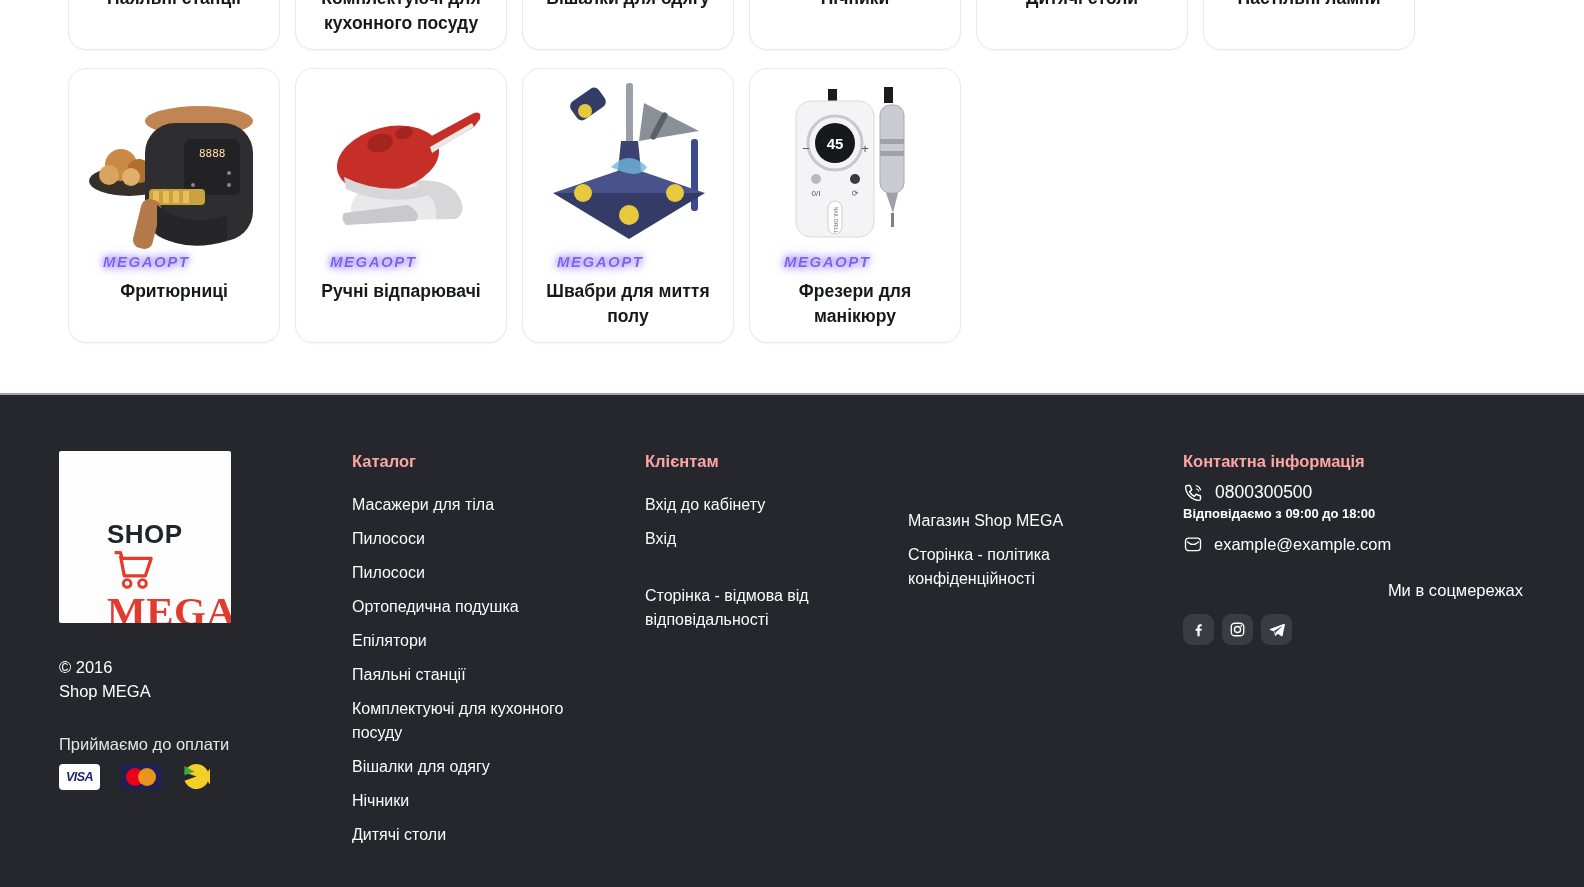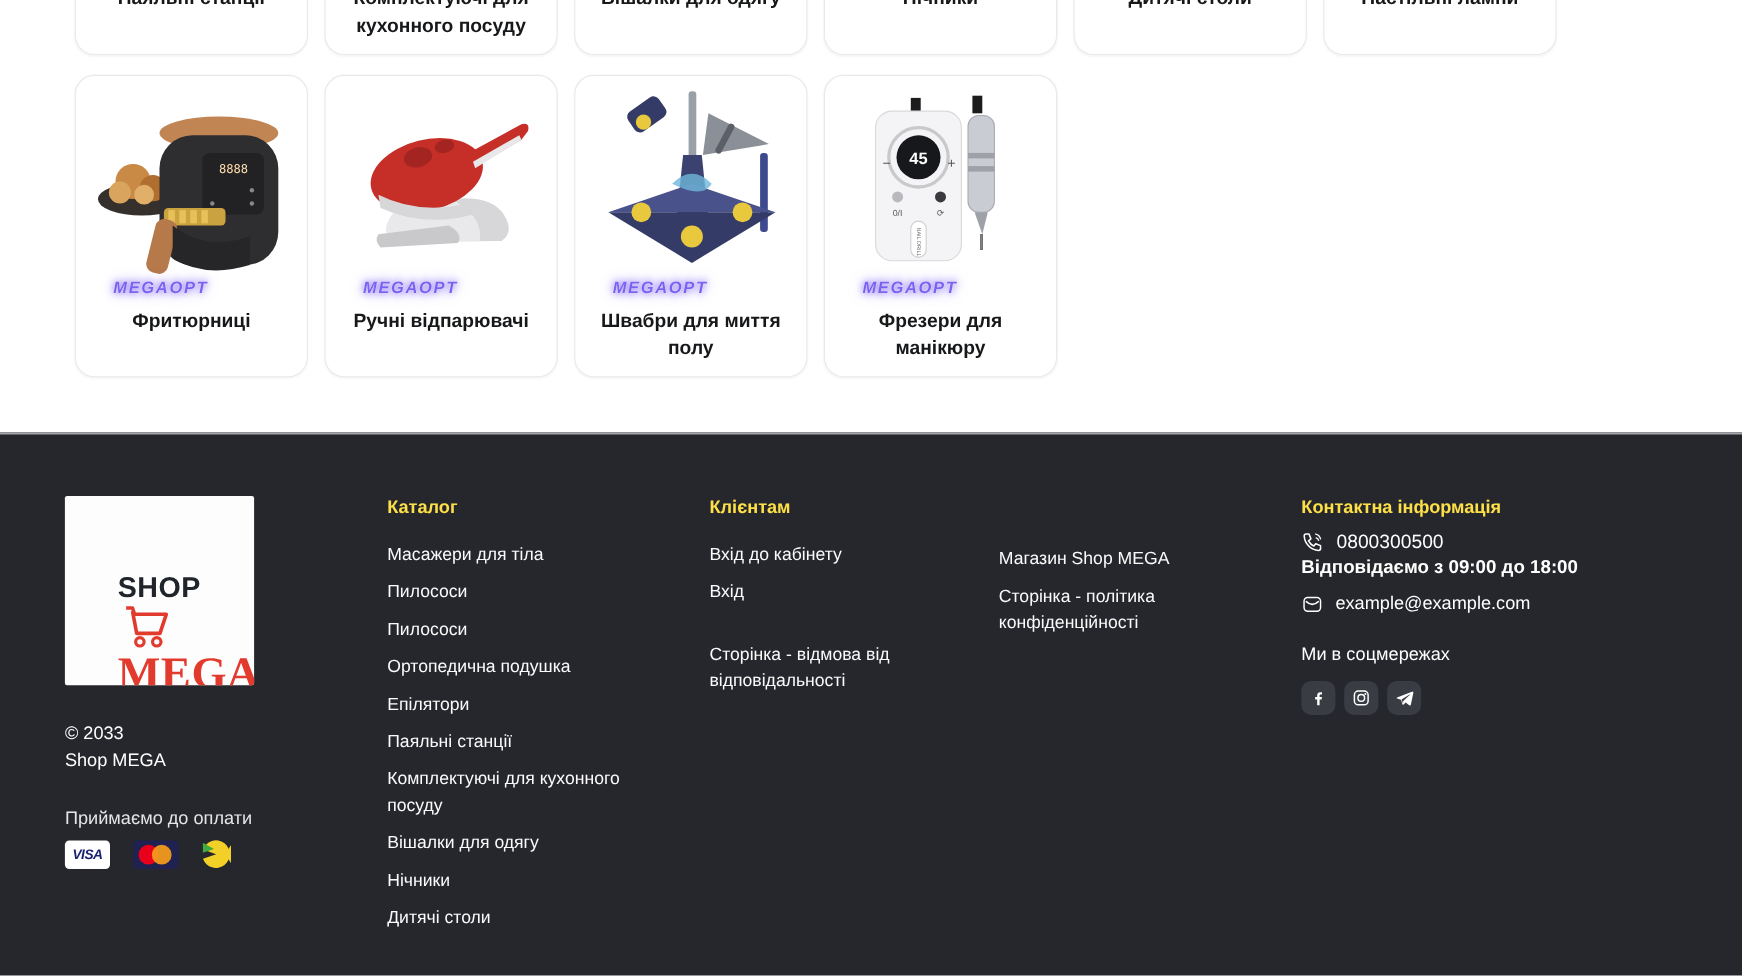--- a/index.html
+++ b/index.html
@@ -32,37 +32,37 @@
   .f-pay-label { position:absolute; left:59px; top:340px; color:#e5e5e5; font-size:16.5px; }
   .f-pay { position:absolute; left:59px; top:368px; display:flex; gap:21px; align-items:center; }
   .pay-visa { width:41px; height:26px; background:#fff; border-radius:4px;
     display:flex; align-items:center; justify-content:center;
     color:#1a1f71; font-size:12.5px; font-weight:800; font-style:italic; letter-spacing:-.5px; }
   .pay-mc { width:41px; height:26px; background:#1f2150; border-radius:4px; position:relative; }
   .pay-mc i { position:absolute; top:4px; width:18px; height:18px; border-radius:50%; }
   .pay-mc .c1 { left:5px; background:#eb001b; }
   .pay-mc .c2 { left:17px; background:#f79e1b; opacity:.92; }
 
-  .f-col-title { font-size:16.5px; font-weight:700; color:#fde047; line-height:19px; }
+  .f-col-title { font-size:16.5px; font-weight:700; color:#fca5a5; line-height:19px; }
   .f-list { list-style:none; margin-top:22px; }
   .f-list li { font-size:16px; line-height:24px; color:#fbfbfc; margin-bottom:10px; cursor:pointer; }
   .col-catalog { position:absolute; left:352px; top:57px; width:240px; }
   .col-clients { position:absolute; left:645px; top:57px; width:190px; }
   .col-clients li.gap-before { margin-top:33px; }
   .col-pages { position:absolute; left:908px; top:98px; width:178px; }
-  .col-pages .f-list { margin-top:4px; }
+  .col-pages .f-list { margin-top:16px; }
 
   .col-contacts { position:absolute; left:1183px; top:57px; width:340px; color:#fff; }
   .c-row { display:flex; align-items:center; gap:11px; }
   .c-phone-row { margin-top:11px;text-align:center; }
   .c-phone { font-size:17.5px; }
-  .c-hours { font-size:17px; font-weight:700; margin-top:3px; }
+  .c-hours { font-size:13px; font-weight:700; margin-top:3px; }
   .c-mail-row { margin-top:13px; }
   .c-mail { font-size:16.5px; }
-  .c-soc-label { margin-top:27px; font-size:16.5px; }
+  .c-soc-label { margin-top:27px; font-size:16.5px;text-align:right; }
   .soc-row { display:flex; gap:8px; margin-top:14px; }
   .soc { width:31px; height:31px; border-radius:9px; background:#3a3c43;
     display:flex; align-items:center; justify-content:center; cursor:pointer; }
   .soc svg { display:block; }
 </style>
 </head>
 <body>
 
 <div class="page">
 
@@ -187,21 +187,21 @@
             <path d="M8 5 h6 l2 6 h30 l-6 18 H18 L14 8" fill="none" stroke="#e23b2e" stroke-width="3.4" stroke-linejoin="round"></path>
             <circle cx="21" cy="37" r="4" fill="none" stroke="#e23b2e" stroke-width="3"></circle>
             <circle cx="37" cy="37" r="4" fill="none" stroke="#e23b2e" stroke-width="3"></circle>
           </svg>
         </div>
         <div class="logo-mega">MEGA</div>
       </div>
     </div>
 
     <div class="f-copy">
-      <div>© 2033</div>
+      <div>© 2016</div>
       <div>Shop MEGA</div>
     </div>
 
     <div class="f-pay-label">Приймаємо до оплати</div>
     <div class="f-pay">
       <div class="pay-visa">VISA</div>
       <div class="pay-mc">
           <i class="c1"></i>
           <i class="c2"></i>
         </div>

